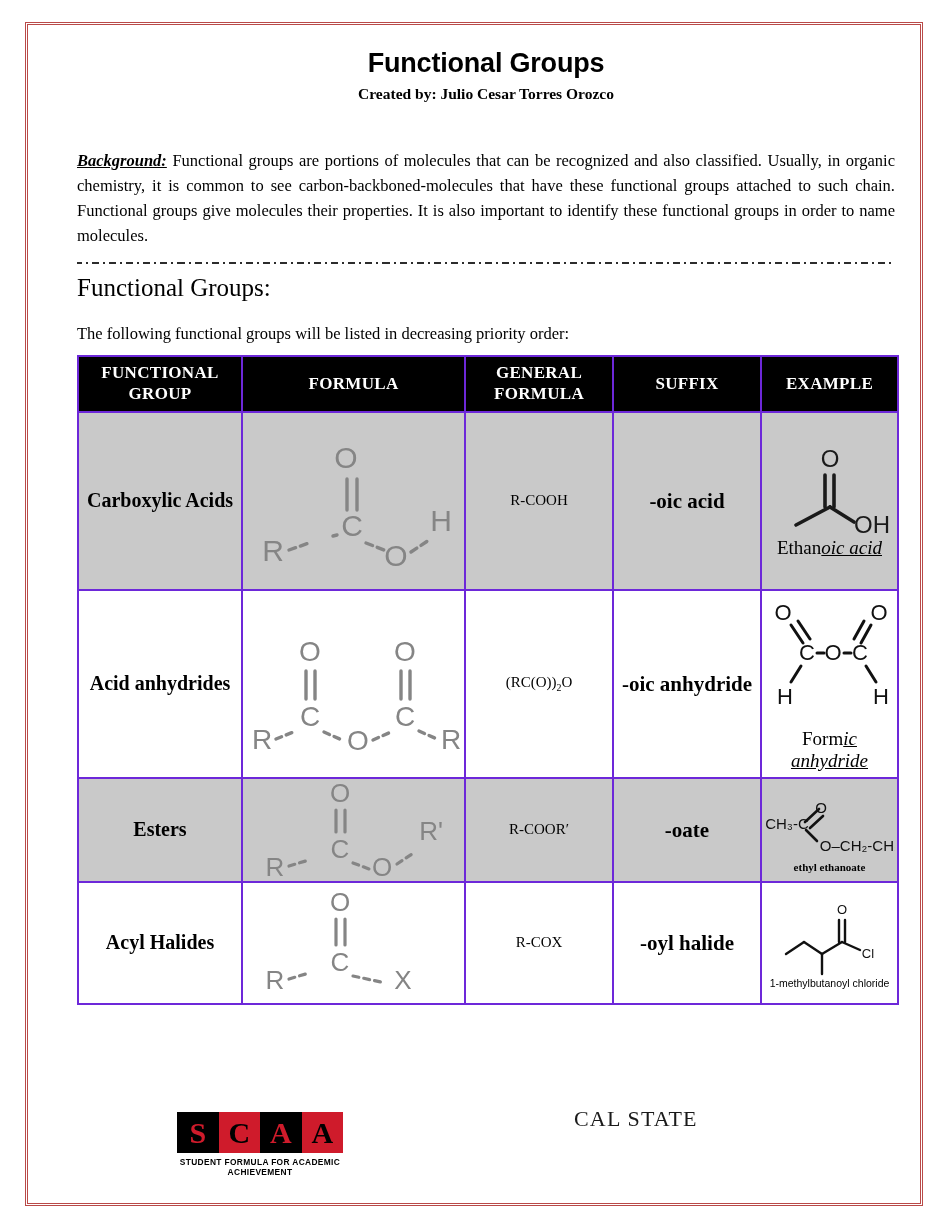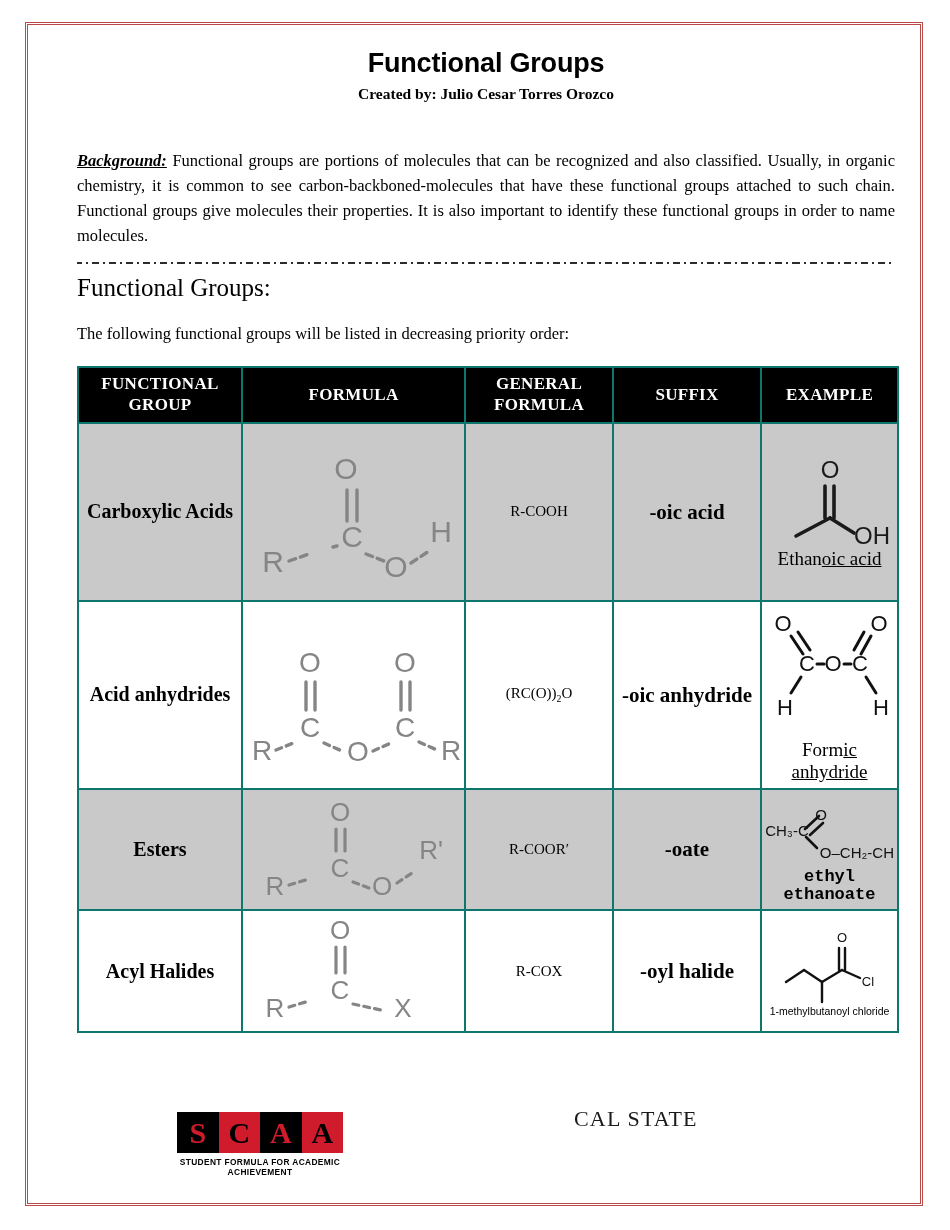--- a/index.html
+++ b/index.html
@@ -77,24 +77,24 @@
     margin: 10px 0 0 0;
     font-weight: normal;
   }
   .intro-line {
     font-size: 16.5px;
     margin: 22px 0 0 0;
   }
 
   
   table.fg-table {
-    margin-top: 22px;
+    margin-top: 11px;
     border-collapse: separate;
     border-spacing: 2px;
-    background: #0f766e;
+    background: #6d28d9;
     width: 818px;
     table-layout: fixed;
   }
   table.fg-table th {
     background: #000;
     color: #fff;
     font-family: "Liberation Serif", serif;
     font-weight: bold;
     font-size: 17px;
     padding: 6px 2px;
@@ -139,24 +139,24 @@
     justify-content: flex-start;
     height: 100%;
     box-sizing: border-box;
     padding: 6px 2px 4px 2px;
   }
   .ex-name {
     font-size: 19px;
     line-height: 1.16;
     text-align: center;
   }
-  .ex-name .u { text-decoration: underline; }
+  .ex-name .u { text-decoration: underline; font-style: italic; }
   .ex-name.small {
-    font-family: Liberation Mono, monospace;
-    font-size: 17px;
+    font-family: Liberation Serif, serif;
+    font-size: 11px;
     font-weight: bold;
     line-height: 1.1;
   }
   .ex-name.tiny {
     font-family: "Liberation Sans", sans-serif;
     font-size: 10.5px;
     line-height: 1.1;
   }
   .struct-wrap {
     display: flex;

